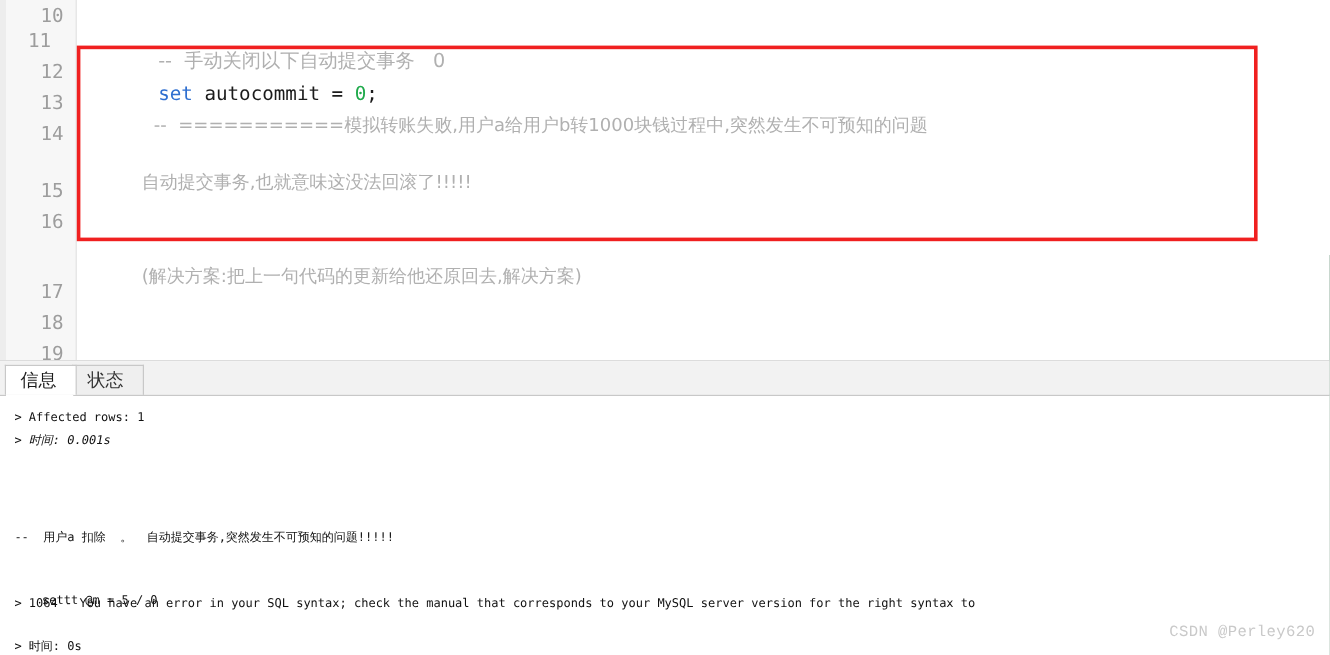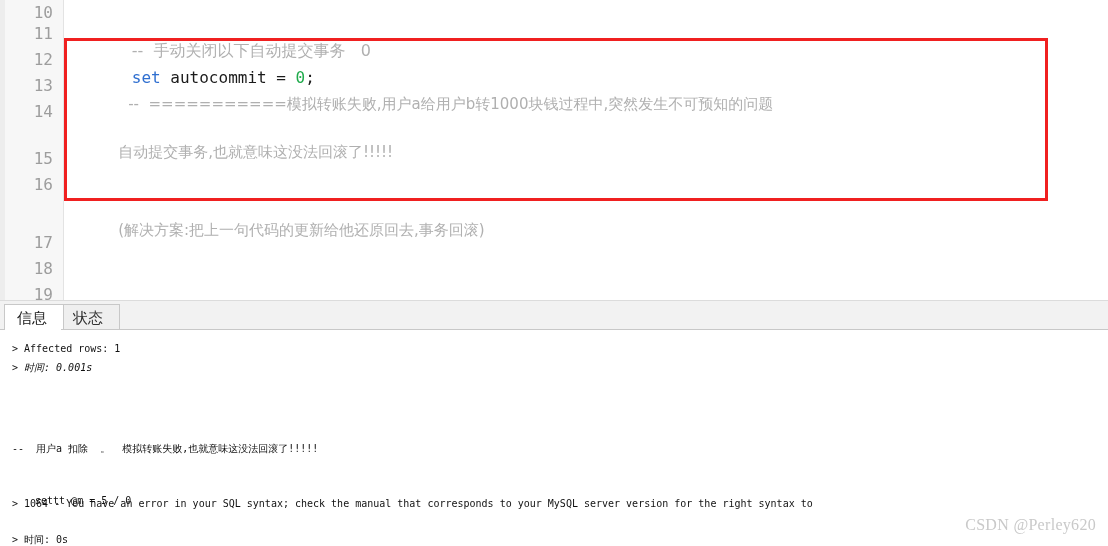--- a/index.html
+++ b/index.html
@@ -143,37 +143,37 @@
     font-size: 10px;
     line-height: 18px;
     color: #111111;
   }
   .oline.cjk { font-family: "DejaVu Sans Mono", "DejaVu Sans", monospace; }
 
   
   #watermark {
     position: absolute;
     right: 12px; bottom: 12px;
-    font-family: Liberation Serif, serif;
-    font-size: 16px;
+    font-family: Liberation Mono, monospace;
+    font-size: 13px;
     color: #c9c9c9;
     letter-spacing: 0.3px;
   }
 </style>
 </head>
 <body>
 
 <div id="app">
 
   <div id="editor">
 
     <div id="gutter">
       <div id="gutter-strip"></div>
       <div class="ln" style="top:4px;">10</div>
-      <div class="ln" style="top:25px;">11</div>
+      <div class="ln" style="top:25px;text-align:center;">11</div>
       <div class="ln" style="top:51px;">12</div>
       <div class="ln" style="top:77px;">13</div>
       <div class="ln" style="top:103px;">14</div>
       <div class="ln" style="top:150px;">15</div>
       <div class="ln" style="top:176px;">16</div>
       <div class="ln" style="top:234px;">17</div>
       <div class="ln" style="top:260px;">18</div>
       <div class="ln" style="top:286px;">19</div>
     </div>
 
@@ -189,21 +189,21 @@
       <span class="cmt">--  ===========模拟转账失败,用户a给用户b转1000块钱过程中,突然发生不可预知的问题</span>
     </div>
 
 
     <div class="cl" style="top:122px; left:64px; font-size:15px;">
       <span class="cmt">自动提交事务,也就意味这没法回滚了!!!!!</span>
     </div>
 
 
     <div class="cl" style="top:200px; left:64px; font-size:15px;">
-      <span class="cmt">(解决方案:把上一句代码的更新给他还原回去,事务回滚)</span>
+      <span class="cmt">(解决方案:把上一句代码的更新给他还原回去,解决方案)</span>
     </div>
 
     <div id="redbox"></div>
   </div>
 
   <div id="panel">
     <div id="panel-top-rule"></div>
 
     <div id="tabbar">
       <div id="tab-underline"></div>
@@ -214,21 +214,21 @@
         <span>状态</span>
       </div>
       <div id="tab-active-mask"></div>
     </div>
 
     <div id="console">
       <div class="oline cjk" style="top:10px;">&gt; Affected rows: 1</div>
       <div class="oline cjk" style="top:29px;font-style:italic;">&gt; 时间: 0.001s</div>
       <div class="oline cjk" style="top:48px;"></div>
       <div class="oline cjk" style="top:67px;"></div>
-      <div class="oline cjk" style="top:110px;">--  用户a 扣除  。  模拟转账失败,也就意味这没法回滚了!!!!!</div>
+      <div class="oline cjk" style="top:110px;">--  用户a 扣除  。  自动提交事务,突然发生不可预知的问题!!!!!</div>
       <div class="oline cjk" style="top:129px;"></div>
       <div class="oline cjk" style="top:162px;margin-left:23px;">settt @m = 5 / 0</div>
       <div class="oline cjk" style="top:165px;">&gt; 1064 - You have an error in your SQL syntax; check the manual that corresponds to your MySQL server version for the right syntax to</div>
       <div class="oline cjk" style="top:201px;">&gt; 时间: 0s</div>
     </div>
   </div>
 
   <div id="watermark">CSDN @Perley620</div>
 </div>
 

